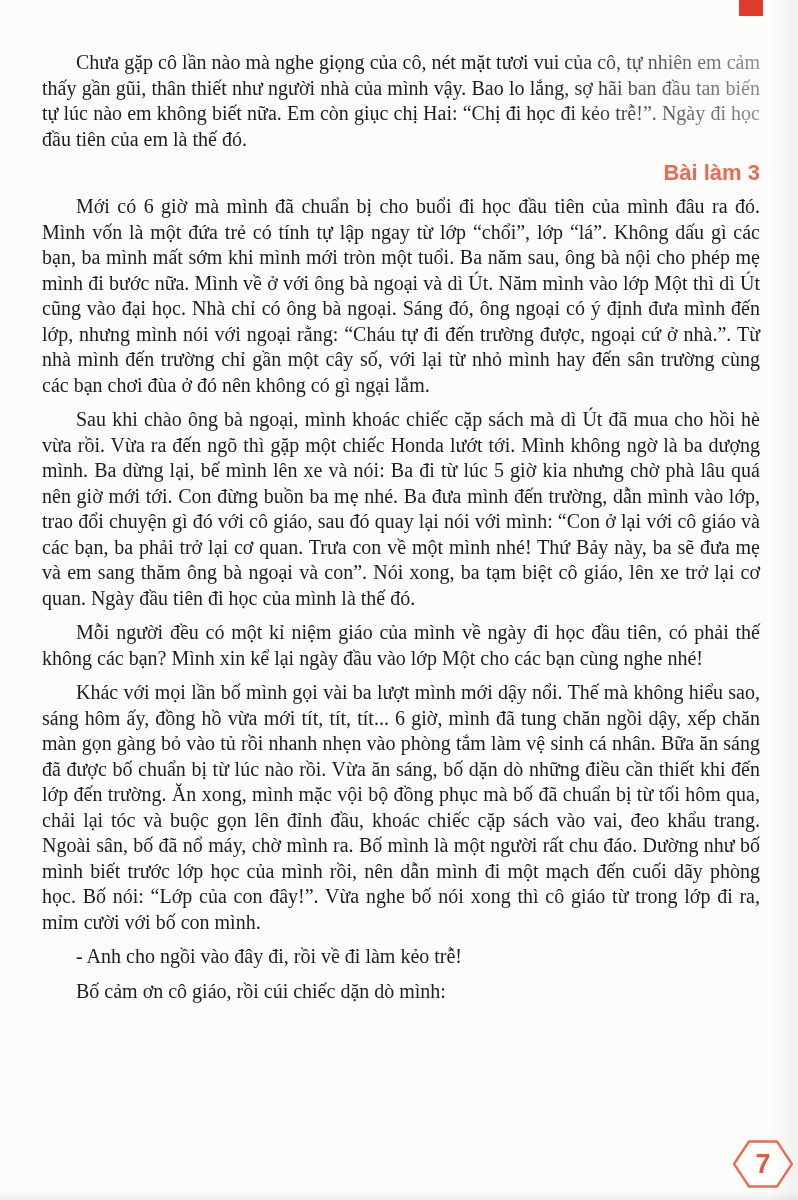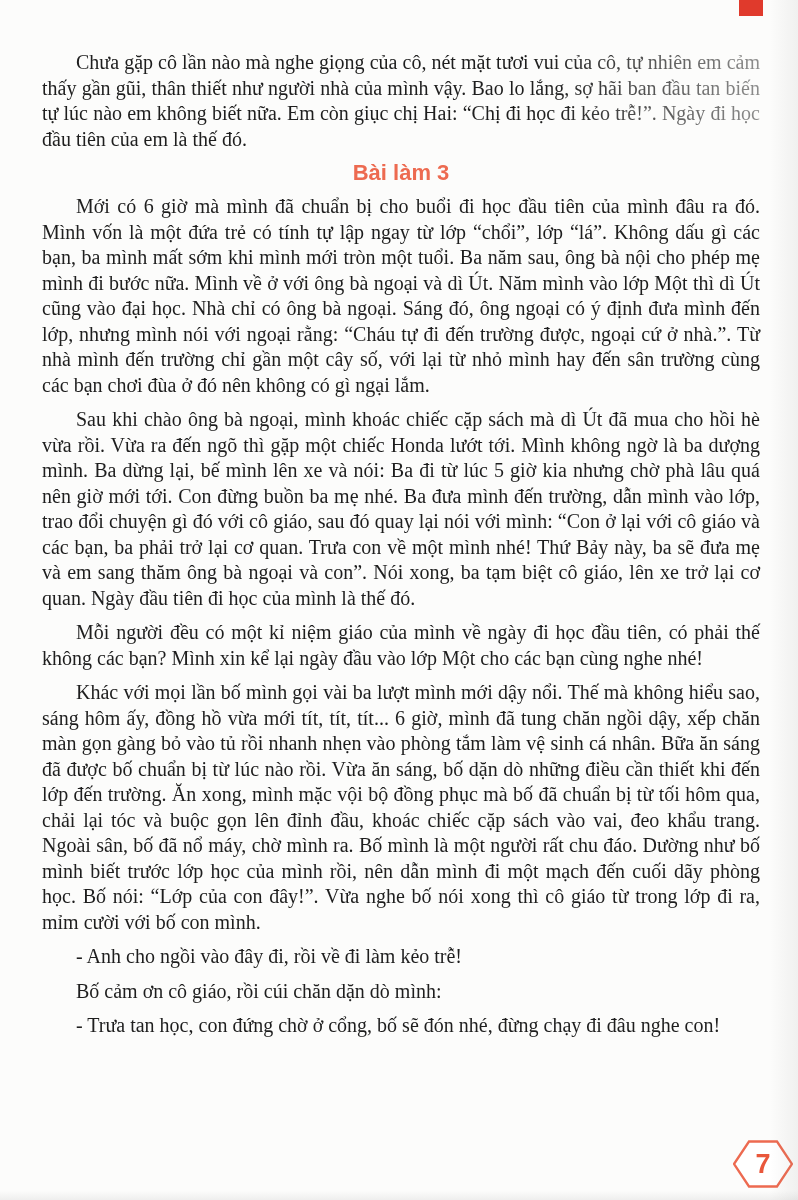--- a/index.html
+++ b/index.html
@@ -30,21 +30,21 @@
     text-indent: 34px;
   }
   .para.first { margin-top: 0; }
 
   .heading {
     margin: 9px 0 0 0;
     font-family: "Liberation Sans", sans-serif;
     font-weight: bold;
     font-size: 22px;
     line-height: 24px;
-    text-align: center;
+    text-align: right;
     color: #ed6a50;
   }
 
   .corner-tab {
     position: absolute;
     top: 0;
     left: 739px;
     width: 24px;
     height: 16px;
     background: #e03a2c;
@@ -117,23 +117,22 @@
 
     <p class="para">Sau khi chào ông bà ngoại, mình khoác chiếc cặp sách mà dì Út đã mua cho hồi hè vừa rồi. Vừa ra đến ngõ thì gặp một chiếc Honda lướt tới. Mình không ngờ là ba dượng mình. Ba dừng lại, bế mình lên xe và nói: Ba đi từ lúc 5 giờ kia nhưng chờ phà lâu quá nên giờ mới tới. Con đừng buồn ba mẹ nhé. Ba đưa mình đến trường, dẫn mình vào lớp, trao đổi chuyện gì đó với cô giáo, sau đó quay lại nói với mình: “Con ở lại với cô giáo và các bạn, ba phải trở lại cơ quan. Trưa con về một mình nhé! Thứ Bảy này, ba sẽ đưa mẹ và em sang thăm ông bà ngoại và con”. Nói xong, ba tạm biệt cô giáo, lên xe trở lại cơ quan. Ngày đầu tiên đi học của mình là thế đó.</p>
 
 
     <p class="para">Mỗi người đều có một kỉ niệm giáo của mình về ngày đi học đầu tiên, có phải thế không các bạn? Mình xin kể lại ngày đầu vào lớp Một cho các bạn cùng nghe nhé!</p>
 
     <p class="para">Khác với mọi lần bố mình gọi vài ba lượt mình mới dậy nổi. Thế mà không hiểu sao, sáng hôm ấy, đồng hồ vừa mới tít, tít, tít... 6 giờ, mình đã tung chăn ngồi dậy, xếp chăn màn gọn gàng bỏ vào tủ rồi nhanh nhẹn vào phòng tắm làm vệ sinh cá nhân. Bữa ăn sáng đã được bố chuẩn bị từ lúc nào rồi. Vừa ăn sáng, bố dặn dò những điều cần thiết khi đến lớp đến trường. Ăn xong, mình mặc vội bộ đồng phục mà bố đã chuẩn bị từ tối hôm qua, chải lại tóc và buộc gọn lên đỉnh đầu, khoác chiếc cặp sách vào vai, đeo khẩu trang. Ngoài sân, bố đã nổ máy, chờ mình ra. Bố mình là một người rất chu đáo. Dường như bố mình biết trước lớp học của mình rồi, nên dẫn mình đi một mạch đến cuối dãy phòng học. Bố nói: “Lớp của con đây!”. Vừa nghe bố nói xong thì cô giáo từ trong lớp đi ra, mỉm cười với bố con mình.</p>
 
     <p class="para">- Anh cho ngồi vào đây đi, rồi về đi làm kẻo trễ!</p>
 
-    <p class="para">Bố cảm ơn cô giáo, rồi cúi chăn dặn dò mình:</p>
+    <p class="para">Bố cảm ơn cô giáo, rồi cúi chiếc dặn dò mình:</p>
 
-    <p class="para">- Trưa tan học, con đứng chờ ở cổng, bố sẽ đón nhé, đừng chạy đi đâu nghe con!</p>
 
 
   </div>
 
   <div class="page-badge">
     <svg width="60" height="50" viewBox="0 0 60 50">
       <polygon points="1,25 16,2.5 44,2.5 59,25 44,47.5 16,47.5" fill="#ffffff" stroke-width="2.3" stroke="#ed6a50"></polygon>
     </svg>
     <span class="num">7</span>
   </div>

